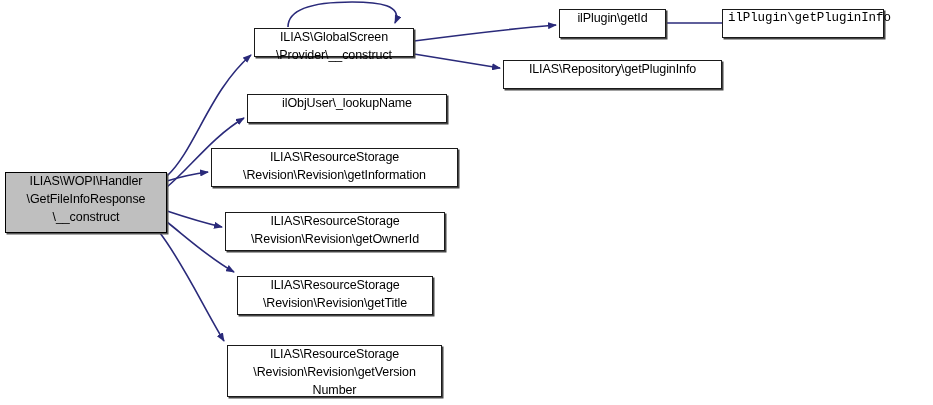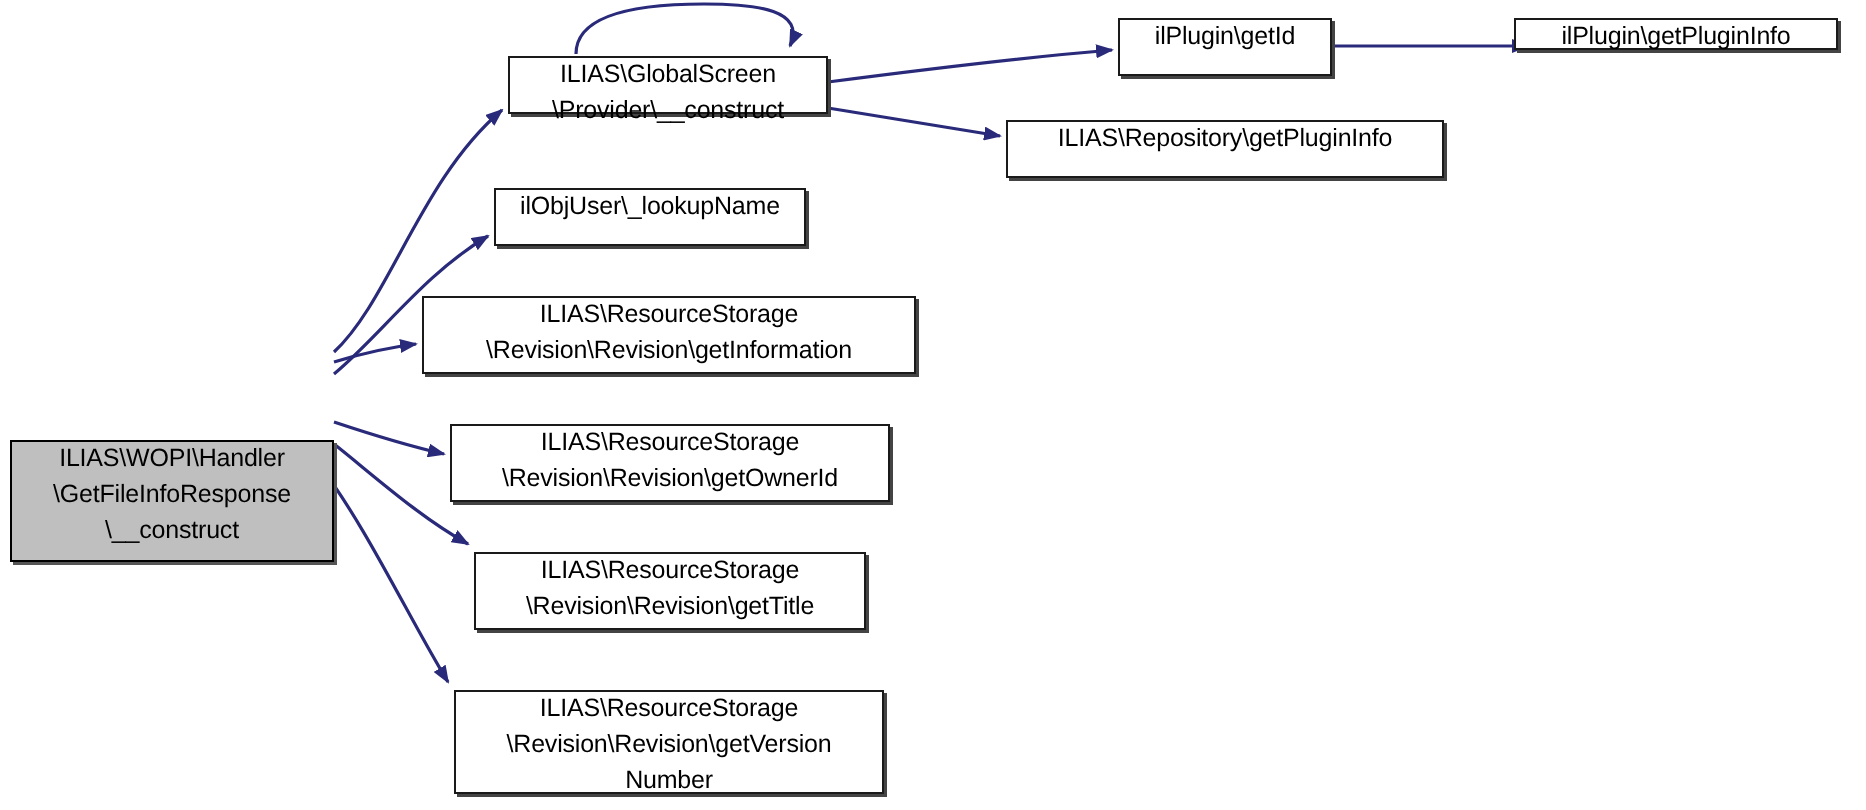--- a/index.html
+++ b/index.html
@@ -39,21 +39,20 @@
     white-space: pre-line;
     box-shadow: 1.5px 1.5px 0 0 #444444;
     z-index: 2;
     cursor: pointer;
     padding: 0 5px;
   }
   .node.root {
     background: #bfbfbf;
     border: 1px solid #000000;
     box-shadow: 1.5px 1.5px 0 0 #555555;
-    margin-top: 48px;
   }
   .node-label {
     display: block;
     width: 100%;
   }
 </style>
 </head>
 <body>
 
 <div id="graph-canvas">
@@ -78,23 +77,23 @@
       </g>
   </svg>
 
   <div id="node-group">
       <div class="node root" style="left: 5px; top: 172px; width: 162px; height: 61px;"><span class="node-label">ILIAS\WOPI\Handler
 \GetFileInfoResponse
 \__construct</span></div>
       <div class="node" style="left: 254px; top: 28px; width: 160px; height: 29px;"><span class="node-label">ILIAS\GlobalScreen
 \Provider\__construct</span></div>
       <div class="node" style="left: 559px; top: 9px; width: 107px; height: 29px;"><span class="node-label">ilPlugin\getId</span></div>
-      <div class="node" style="left: 757px; top: 9px; width: 162px; height: 16px;"><span class="node-label">ilPlugin\getPluginInfo</span></div>
+      <div class="node" style="left: 722px; top: 9px; width: 162px; height: 29px; font-family: Liberation Mono, monospace;"><span class="node-label">ilPlugin\getPluginInfo</span></div>
       <div class="node" style="left: 503px; top: 60px; width: 219px; height: 29px;"><span class="node-label">ILIAS\Repository\getPluginInfo</span></div>
-      <div class="node" style="left: 247px; top: 94px; width: 156px; height: 29px;"><span class="node-label">ilObjUser\_lookupName</span></div>
+      <div class="node" style="left: 247px; top: 94px; width: 200px; height: 29px;"><span class="node-label">ilObjUser\_lookupName</span></div>
       <div class="node" style="left: 211px; top: 148px; width: 247px; height: 39px;"><span class="node-label">ILIAS\ResourceStorage
 \Revision\Revision\getInformation</span></div>
       <div class="node" style="left: 225px; top: 212px; width: 220px; height: 39px;"><span class="node-label">ILIAS\ResourceStorage
 \Revision\Revision\getOwnerId</span></div>
       <div class="node" style="left: 237px; top: 276px; width: 196px; height: 39px;"><span class="node-label">ILIAS\ResourceStorage
 \Revision\Revision\getTitle</span></div>
       <div class="node" style="left: 227px; top: 345px; width: 215px; height: 52px;"><span class="node-label">ILIAS\ResourceStorage
 \Revision\Revision\getVersion
 Number</span></div>
     </div>

